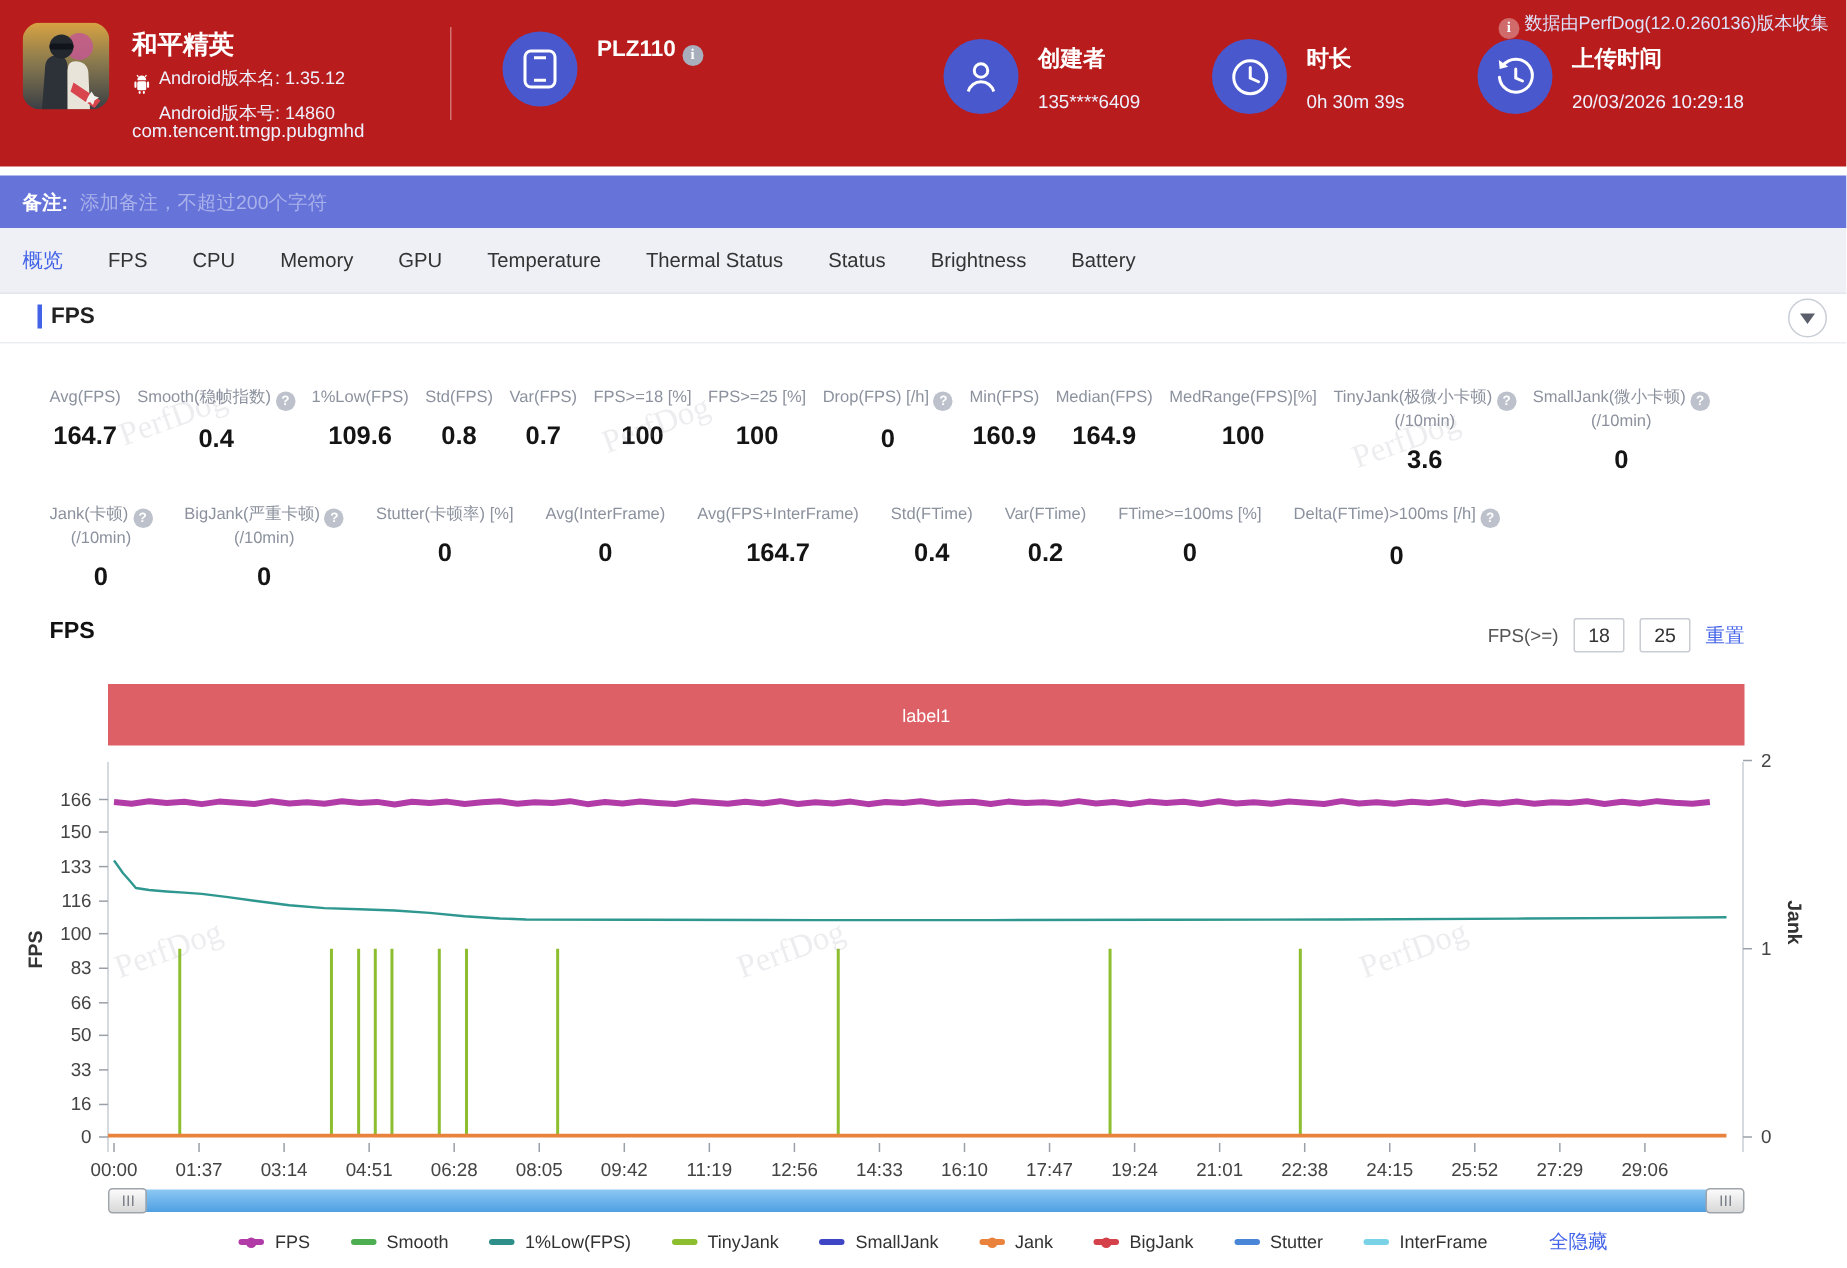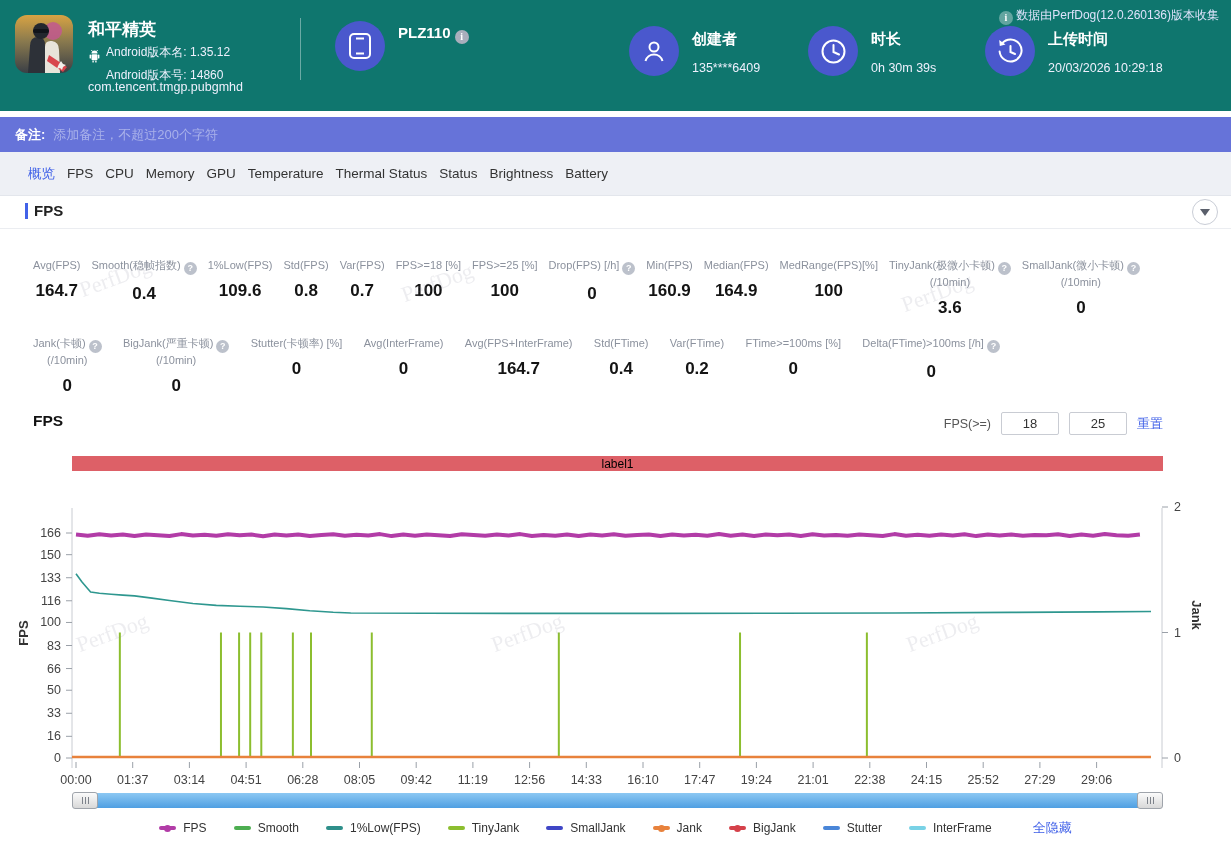--- a/index.html
+++ b/index.html
@@ -1,41 +1,41 @@
 <!DOCTYPE html>
 <html><head>
 <meta charset="utf-8">
 <style>
   * { margin:0; padding:0; box-sizing:border-box; }
   html,body { width:1231px; height:845px; }
   body { font-family:"Liberation Sans","DejaVu Sans",sans-serif; background:#fff; position:relative; overflow:hidden; }
 
   
-  .header { position:absolute; left:0; top:0; width:1231px; height:111px; background:#0f766e; color:#fff; }
+  .header { position:absolute; left:0; top:0; width:1231px; height:111px; background:#b91c1c; color:#fff; }
   .app-icon { position:absolute; left:15px; top:15px; width:58px; height:58px; border-radius:12px; overflow:hidden; }
   .app-title { position:absolute; left:88px; top:18px; font-size:17px; font-weight:bold; }
   .app-meta { position:absolute; left:88px; top:44px; font-size:12px; line-height:16px; color:#eef0fd; }
   .app-meta .robot { display:inline-block; vertical-align:-7px; margin-right:5px; }
   .app-pkg { position:absolute; left:88px; top:80px; font-size:12.5px; color:#eef0fd; }
   .vdivider { position:absolute; left:300px; top:18px; width:1px; height:62px; background:rgba(255,255,255,.38); }
   .hcircle { position:absolute; width:50px; height:50px; border-radius:50%; background:#4a58cd; display:flex; align-items:center; justify-content:center; }
   .hcol-title { position:absolute; font-size:15px; font-weight:bold; }
   .hcol-sub { position:absolute; font-size:12.5px; color:#eef0fd; line-height:19px; }
   .collect { position:absolute; right:12px; top:7px; font-size:12px; color:#dde2fb; }
   .iicon { display:inline-block; width:14px; height:14px; border-radius:50%; background:#a9aebc; color:#fff; font-size:10px; font-weight:bold; text-align:center; line-height:14px; vertical-align:-2px; font-family:"Liberation Serif",serif; }
   .iicon.light { background:rgba(255,255,255,.35); }
 
   
   .notes { position:absolute; left:0; top:117px; width:1231px; height:35px; background:#6673d9; display:flex; align-items:center; padding-left:15px; }
   .notes b { color:#fff; font-size:13px; font-weight:bold; }
   .notes input { background:transparent; border:none; outline:none; margin-left:8px; width:420px; font-size:13px; color:#e6e9fc; }
   .notes input::placeholder { color:#a9b1ea; }
 
   
-  .tabs { position:absolute; left:0; top:152px; width:1231px; height:44px; background:#eef0f5; display:flex; align-items:center; padding-left:28px; gap:12px; border-bottom:1px solid #e3e6ec; }
+  .tabs { position:absolute; left:0; top:152px; width:1231px; height:44px; background:#eef0f5; display:flex; align-items:center; padding-left:15px; gap:30px; border-bottom:1px solid #e3e6ec; }
   .tab { font-size:13.5px; color:#333; cursor:pointer; white-space:nowrap; }
   .tab.active { color:#4262e8; }
 
   
   .sect { position:absolute; left:0; top:196px; width:1231px; height:33px; border-bottom:1px solid #ebedf1; }
   .sect-bar { position:absolute; left:25px; top:7px; width:3px; height:16px; background:#4262e8; }
   .sect-title { position:absolute; left:34px; top:6px; font-size:15px; font-weight:bold; color:#222; }
   .collapse { position:absolute; right:13px; top:3px; width:26px; height:26px; border-radius:50%; border:1px solid #c9cdd6; background:#fff; display:flex; align-items:center; justify-content:center; cursor:pointer; }
   .collapse .tri { width:0; height:0; border-left:5px solid transparent; border-right:5px solid transparent; border-top:7px solid #5a5f6b; }
 
@@ -44,25 +44,25 @@
   .stats2 { position:absolute; left:33px; top:336px; width:967px; display:flex; justify-content:space-between; }
   .stat { text-align:center; }
   .stat .lbl { font-size:11px; color:#8b919d; line-height:14px; white-space:nowrap; }
   .stat .val { font-size:17px; font-weight:bold; color:#141414; margin-top:9px; }
   .stat .qicon { display:inline-block; width:13px; height:13px; border-radius:50%; background:#bcc1cb; color:#fff; font-size:9px; font-weight:bold; text-align:center; line-height:13px; vertical-align:-2px; margin-left:3px; cursor:pointer; }
 
   
   .chart-title { position:absolute; left:33px; top:412px; font-size:15.5px; font-weight:bold; color:#111; }
   .fps-filter { position:absolute; right:68px; top:412px; display:flex; align-items:center; gap:10px; }
   .fps-filter .flbl { font-size:12.5px; color:#555; }
-  .fps-filter input { width:58px; height:23px; border:1px solid #c9ccd3; border-radius:2px; text-align:center; font-size:13px; color:#333; outline:none; }
+  .fps-filter input { width:34px; height:23px; border:1px solid #c9ccd3; border-radius:2px; text-align:center; font-size:13px; color:#333; outline:none; }
   .reset-link, .hideall { color:#4262e8; font-size:13px; cursor:pointer; text-decoration:none; }
 
   
-  .label-bar { position:absolute; left:72px; top:456px; width:1091px; height:15px; background:#dd6067; color:#000000; font-size:12px; display:flex; align-items:center; justify-content:center; }
+  .label-bar { position:absolute; left:72px; top:456px; width:1091px; height:41px; background:#dd6067; color:#ffffff; font-size:12px; display:flex; align-items:center; justify-content:center; }
 
   
   svg.chart { position:absolute; left:0; top:488px; }
 
   
   .scrollbar { position:absolute; left:72px; top:792px; width:1091px; height:17px; display:flex; }
   .sb-handle { width:26px; height:17px; border:1px solid #9fa4ab; border-radius:3px; background:linear-gradient(#fbfbfb,#d8d8d8); display:flex; align-items:center; justify-content:center; gap:2px; cursor:pointer; z-index:2; }
   .sb-handle i { display:block; width:1px; height:7px; background:#7d828a; }
   .sb-track { flex:1; height:15px; margin:1px -3px; background:linear-gradient(#8cc8f3,#4f9fe2); cursor:pointer; }
 

